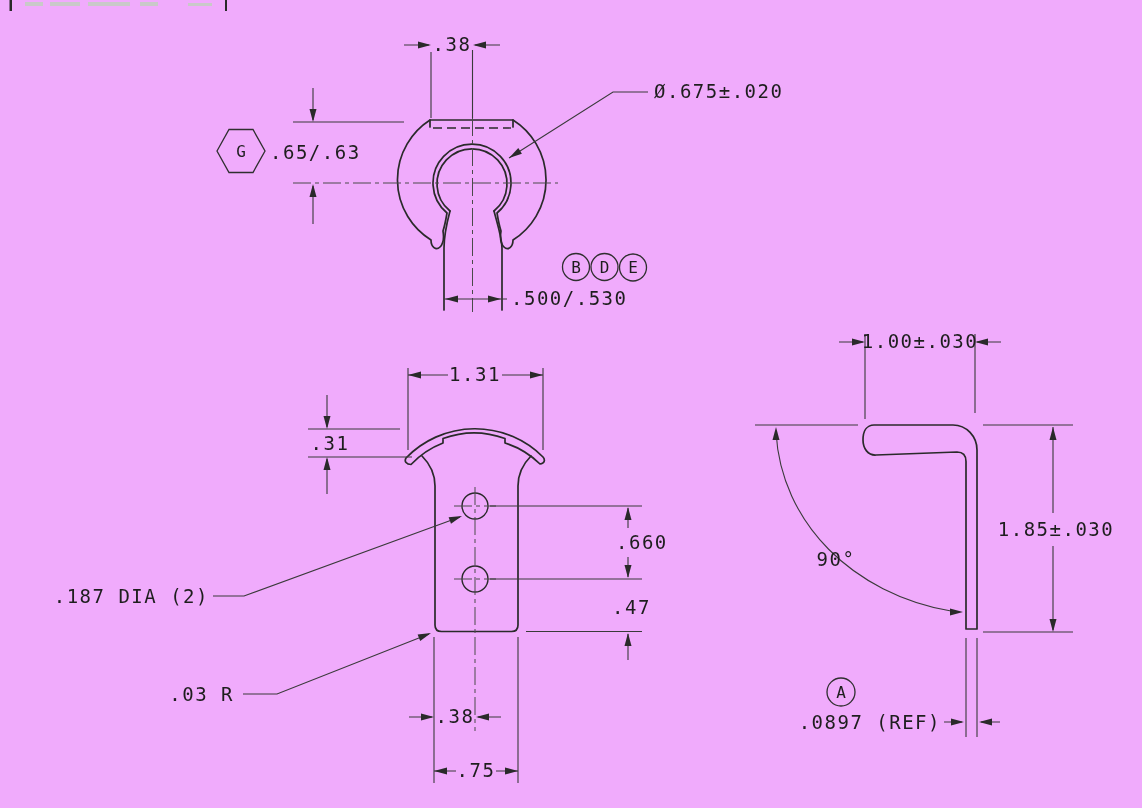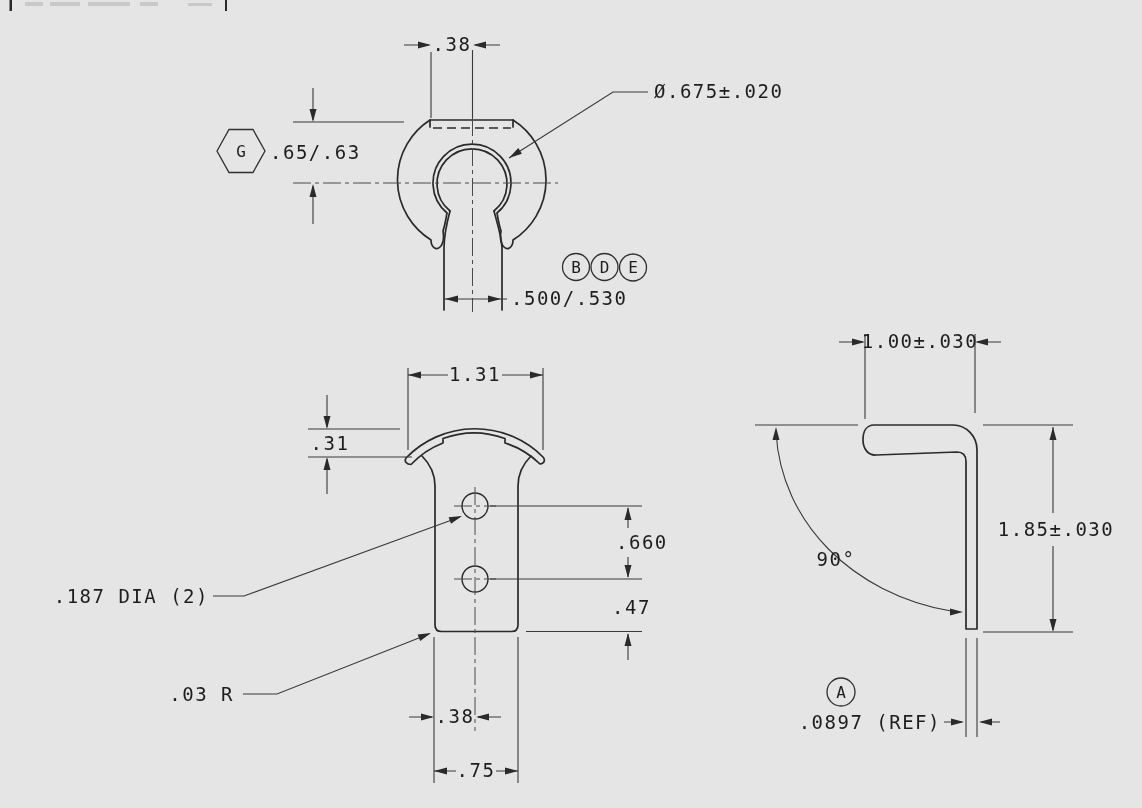--- a/index.html
+++ b/index.html
@@ -1,16 +1,16 @@
 <!DOCTYPE html>
 <html><head>
 <meta charset="utf-8">
 <style>
   html,body{margin:0;padding:0;background:#ffffff;}
-  .stage{position:relative;width:1142px;height:808px;background:#e5e5e5;overflow:hidden;}
+  .stage{position:relative;width:1142px;height:808px;background:#f0abfc;overflow:hidden;}
   svg{display:block;}
   .outline{fill:none;stroke:#2a2a2a;stroke-width:1.7;stroke-linejoin:round;stroke-linecap:round;}
   .thin{fill:none;stroke:#3a3a3a;stroke-width:1.1;stroke-linecap:butt;}
   .frame{fill:none;stroke:#2f2f2f;stroke-width:1.3;}
   .hid{fill:none;stroke:#2a2a2a;stroke-width:1.4;stroke-dasharray:9 5;}
   .cl{fill:none;stroke:#4a4a4a;stroke-width:1;stroke-dasharray:18 4 4 4;}
   .arw{fill:#2a2a2a;stroke:none;}
   text{font-family:"DejaVu Sans Mono","Liberation Mono",monospace;fill:#1e1e1e;font-size:19px;letter-spacing:1.5px;}
   text.sm{font-size:16px;letter-spacing:0;}
   .frag{fill:#c9c9c9;}

